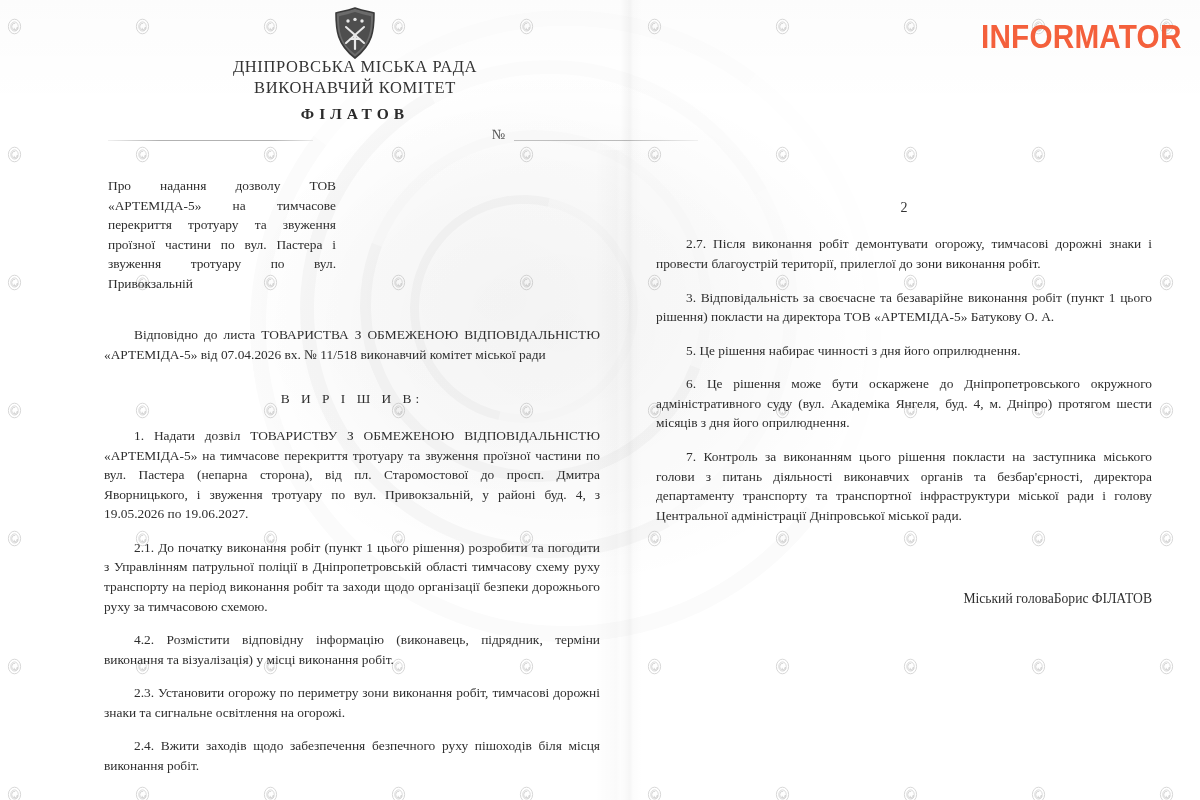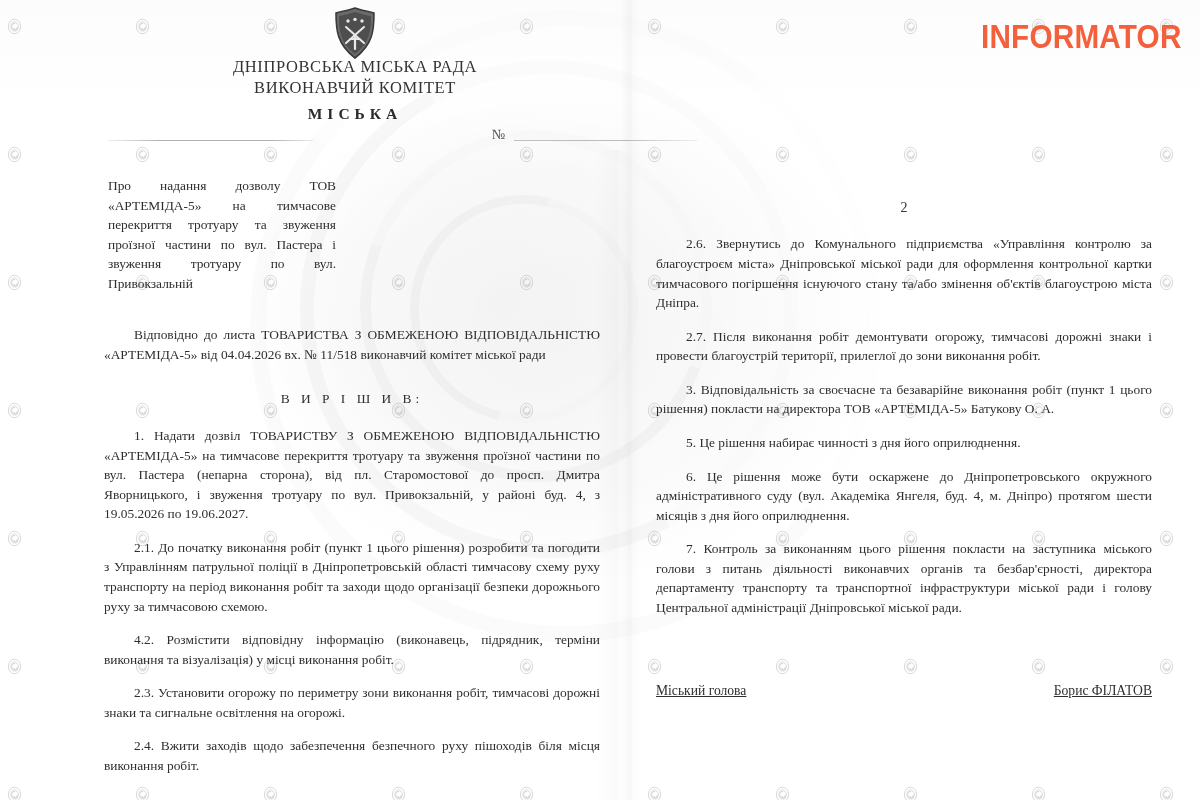--- a/index.html
+++ b/index.html
@@ -215,25 +215,24 @@
   .resolve-word {
     text-align: center;
     letter-spacing: 4px;
     font-size: 13.4px;
     margin: 24px 0 18px 0;
   }
 
   
   .signature {
     display: flex;
-    justify-content: space-between;
+    justify-content: flex-end;
     align-items: baseline;
     margin-top: 44px;
     font-size: 13.6px;
-    text-decoration: underline;
   }
   .sig-title { text-align: left; }
   .sig-name  { text-align: right; margin-top: 20px; }
 </style>
 </head>
 <body>
 
 <div id="page">
 
   <div class="paper-shade"></div>
@@ -756,46 +755,45 @@
           <circle cx="33" cy="15" r="1.7"></circle>
         </g>
         <path d="M26 29 L26 43" stroke="#e9e9e9" stroke-width="2.2" stroke-linecap="round"></path>
         <path d="M21.5 33 L30.5 33" stroke="#e9e9e9" stroke-width="1.8" stroke-linecap="round"></path>
       </svg>
     </div>
 
     <div class="letterhead">
       <div class="lh-line1">ДНІПРОВСЬКА МІСЬКА РАДА</div>
       <div class="lh-line2">ВИКОНАВЧИЙ КОМІТЕТ</div>
-      <div class="lh-line3">МІСЬКА</div>
+      <div class="lh-line3">ФІЛАТОВ</div>
     </div>
 
     <div class="rule-row">
       <div class="rule-left"></div>
       <div class="num-label">№</div>
       <div class="rule-right"></div>
     </div>
 
     <div class="col col-left">
       <div class="subject-block">
         <p class="subject">Про надання дозволу ТОВ «АРТЕМІДА-5» на тимчасове перекриття тротуару та звуження проїзної частини по вул. Пастера і звуження тротуару по вул. Привокзальній</p>
       </div>
-      <p class="para">Відповідно до листа ТОВАРИСТВА З ОБМЕЖЕНОЮ ВІДПОВІДАЛЬНІСТЮ «АРТЕМІДА-5» від 04.04.2026 вх. № 11/518 виконавчий комітет міської ради</p>
+      <p class="para">Відповідно до листа ТОВАРИСТВА З ОБМЕЖЕНОЮ ВІДПОВІДАЛЬНІСТЮ «АРТЕМІДА-5» від 07.04.2026 вх. № 11/518 виконавчий комітет міської ради</p>
       <div class="resolve-word">В И Р І Ш И В:</div>
       <p class="para">1. Надати дозвіл ТОВАРИСТВУ З ОБМЕЖЕНОЮ ВІДПОВІДАЛЬНІСТЮ «АРТЕМІДА-5» на тимчасове перекриття тротуару та звуження проїзної частини по вул. Пастера (непарна сторона), від пл. Старомостової до просп. Дмитра Яворницького, і звуження тротуару по вул. Привокзальній, у районі буд. 4, з 19.05.2026 по 19.06.2027.</p>
       <p class="para">2.1. До початку виконання робіт (пункт 1 цього рішення) розробити та погодити з Управлінням патрульної поліції в Дніпропетровській області тимчасову схему руху транспорту на період виконання робіт та заходи щодо організації безпеки дорожнього руху за тимчасовою схемою.</p>
       <p class="para">4.2. Розмістити відповідну інформацію (виконавець, підрядник, терміни виконання та візуалізація) у місці виконання робіт.</p>
       <p class="para">2.3. Установити огорожу по периметру зони виконання робіт, тимчасові дорожні знаки та сигнальне освітлення на огорожі.</p>
       <p class="para">2.4. Вжити заходів щодо забезпечення безпечного руху пішоходів біля місця виконання робіт.</p>
 
     </div>
 
     <div class="col col-right">
       <div class="page-num">2</div>
-      <p class="para">2.6. Звернутись до Комунального підприємства «Управління контролю за благоустроєм міста» Дніпровської міської ради для оформлення контрольної картки тимчасового погіршення існуючого стану та/або змінення об'єктів благоустрою міста Дніпра.</p>
       <p class="para">2.7. Після виконання робіт демонтувати огорожу, тимчасові дорожні знаки і провести благоустрій території, прилеглої до зони виконання робіт.</p>
       <p class="para">3. Відповідальність за своєчасне та безаварійне виконання робіт (пункт 1 цього рішення) покласти на директора ТОВ «АРТЕМІДА-5» Батукову О. А.</p>
       <p class="para">5. Це рішення набирає чинності з дня його оприлюднення.</p>
       <p class="para">6. Це рішення може бути оскаржене до Дніпропетровського окружного адміністративного суду (вул. Академіка Янгеля, буд. 4, м. Дніпро) протягом шести місяців з дня його оприлюднення.</p>
       <p class="para">7. Контроль за виконанням цього рішення покласти на заступника міського голови з питань діяльності виконавчих органів та безбар'єрності, директора департаменту транспорту та транспортної інфраструктури міської ради і голову Центральної адміністрації Дніпровської міської ради.</p>
 
       <div class="signature">
         <div class="sig-title">Міський голова</div>
         <div class="sig-name">Борис ФІЛАТОВ</div>
       </div>

